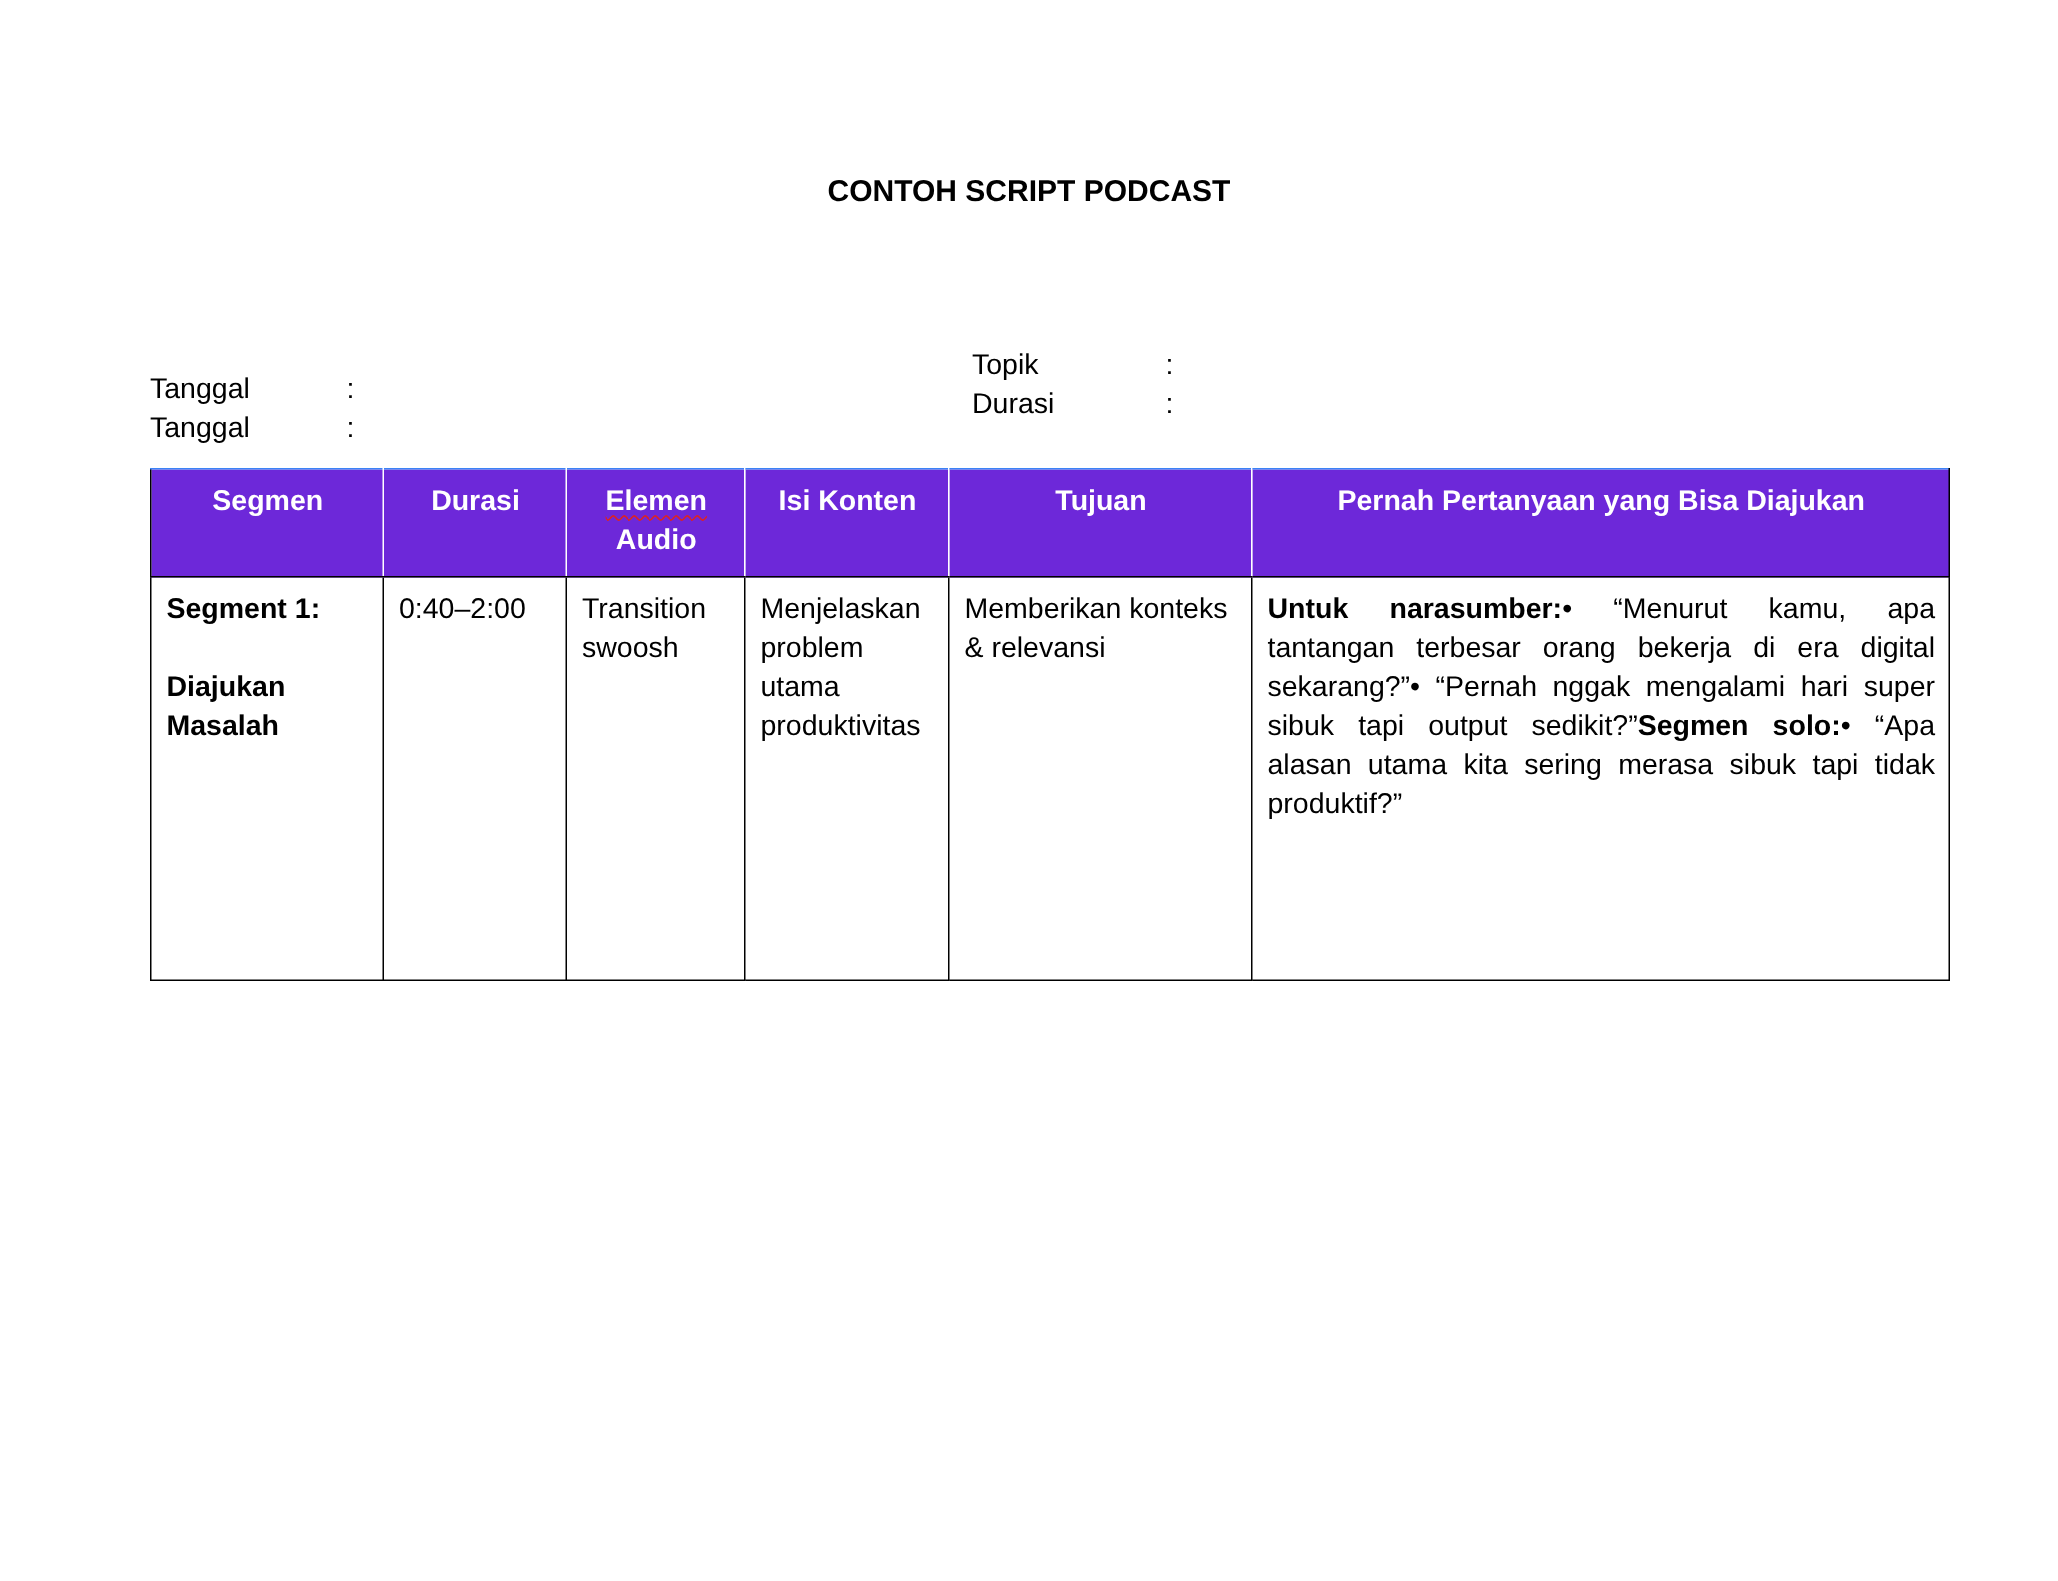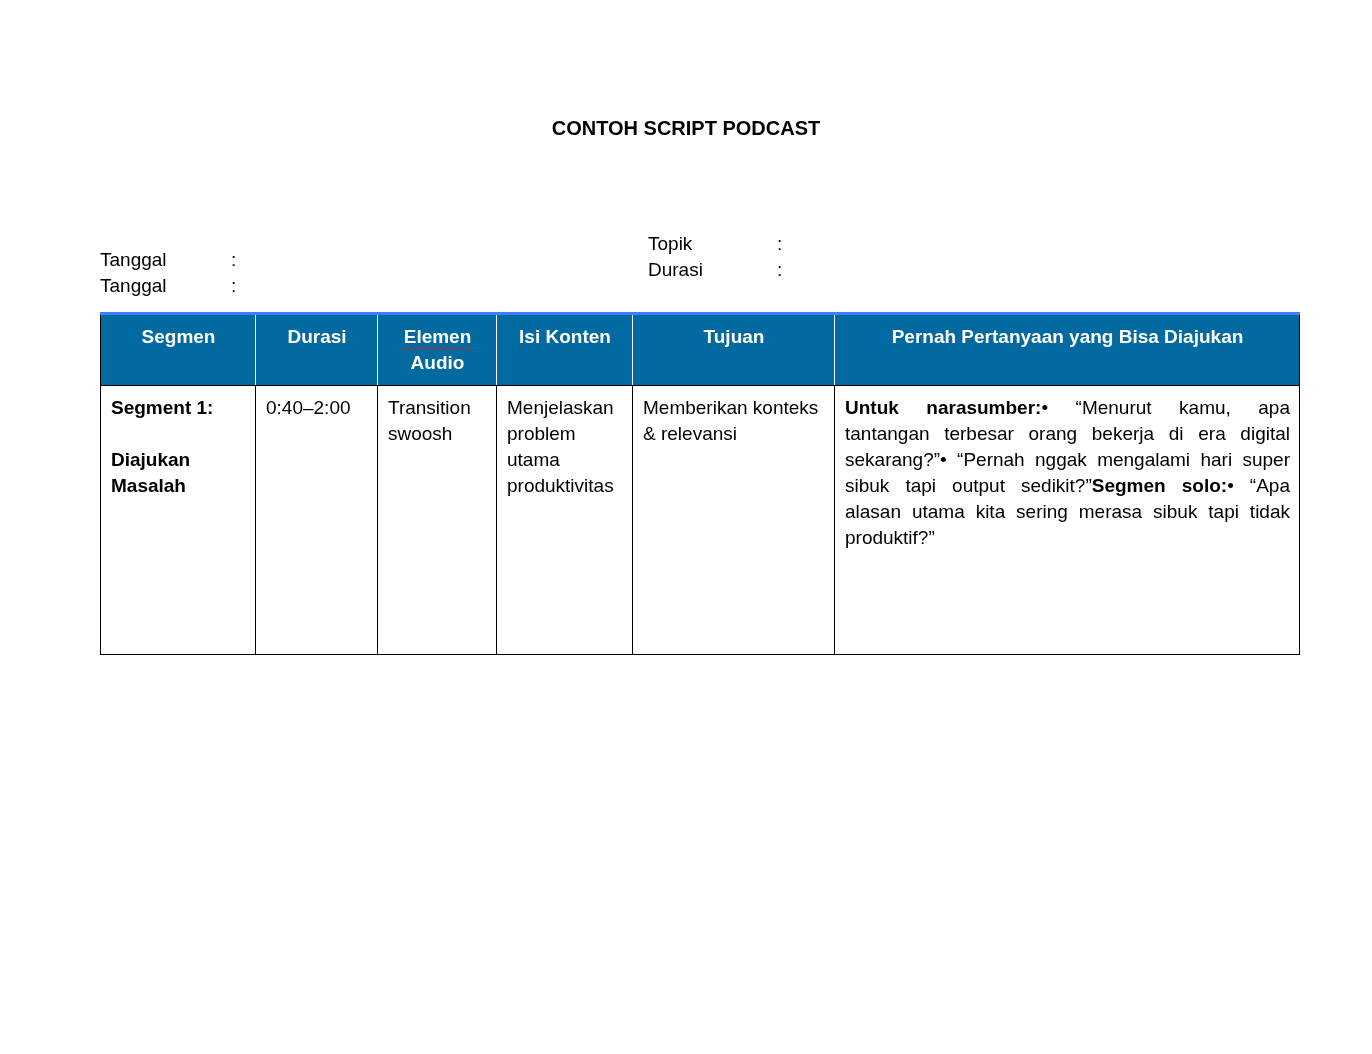--- a/index.html
+++ b/index.html
@@ -10,22 +10,22 @@
   .meta { position: absolute; font-size: 19px; line-height: 26px; }
   .meta .row { display: flex; }
   .meta .lbl { width: 131px; }
   .meta-left { left: 100px; top: 207px; margin-top: 40px; }
   .meta-right { left: 648px; top: 207px; margin-top: 24px; }
   .meta-right .lbl { width: 129px; }
 
   table.script { position: absolute; left: 100px; top: 312px; width: 1199px;
                  border-collapse: collapse; table-layout: fixed; font-size: 19px; line-height: 26px; }
   table.script th, table.script td { border: 1px solid #000; vertical-align: top; padding: 9px 9px 6px 10px; }
-  table.script th { background: #0369a1; color: #fff; font-weight: bold; text-align: center;
-                    border-left: 1px solid #fff; border-right: 1px solid #fff; border-top: 3px solid #3b82f6; padding-top: 9px; }
+  table.script th { background: #6d28d9; color: #fff; font-weight: bold; text-align: center;
+                    border-left: 1px solid #fff; border-right: 1px solid #fff; border-top: 1px solid #3b82f6; padding-top: 9px; }
   table.script th:first-child { border-left: 1px solid #000; }
   table.script th:last-child { border-right: 1px solid #000; }
   .spell { text-decoration: underline wavy #d22; text-underline-offset: 3px; text-decoration-thickness: 1px; }
   tr.h { height: 72px; }
   tr.r1 { height: 126px; }
   tr.r2 { height: 151px; }
   tr.r3 { height: 269px; }
   td.seg { font-weight: bold; }
   td.just { text-align: justify; }
   .b { font-weight: bold; }

